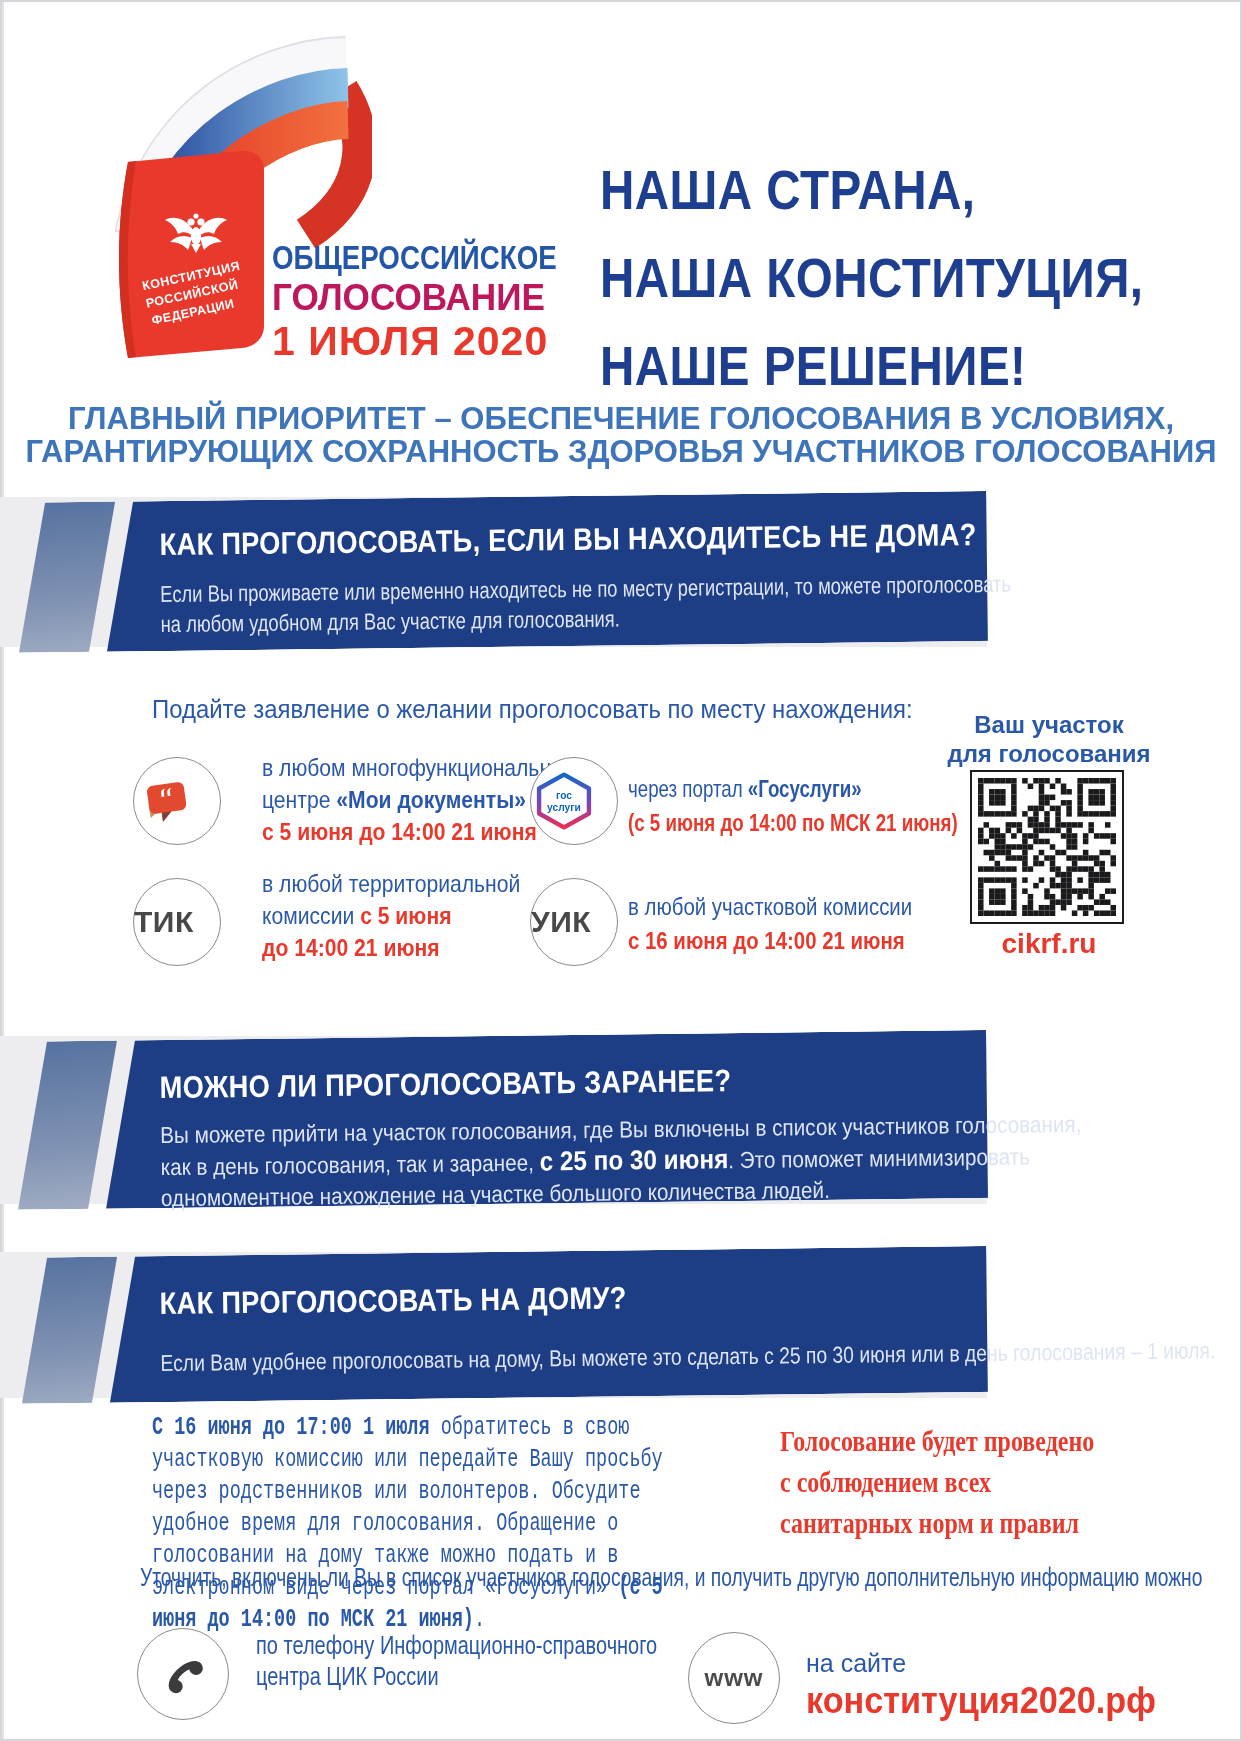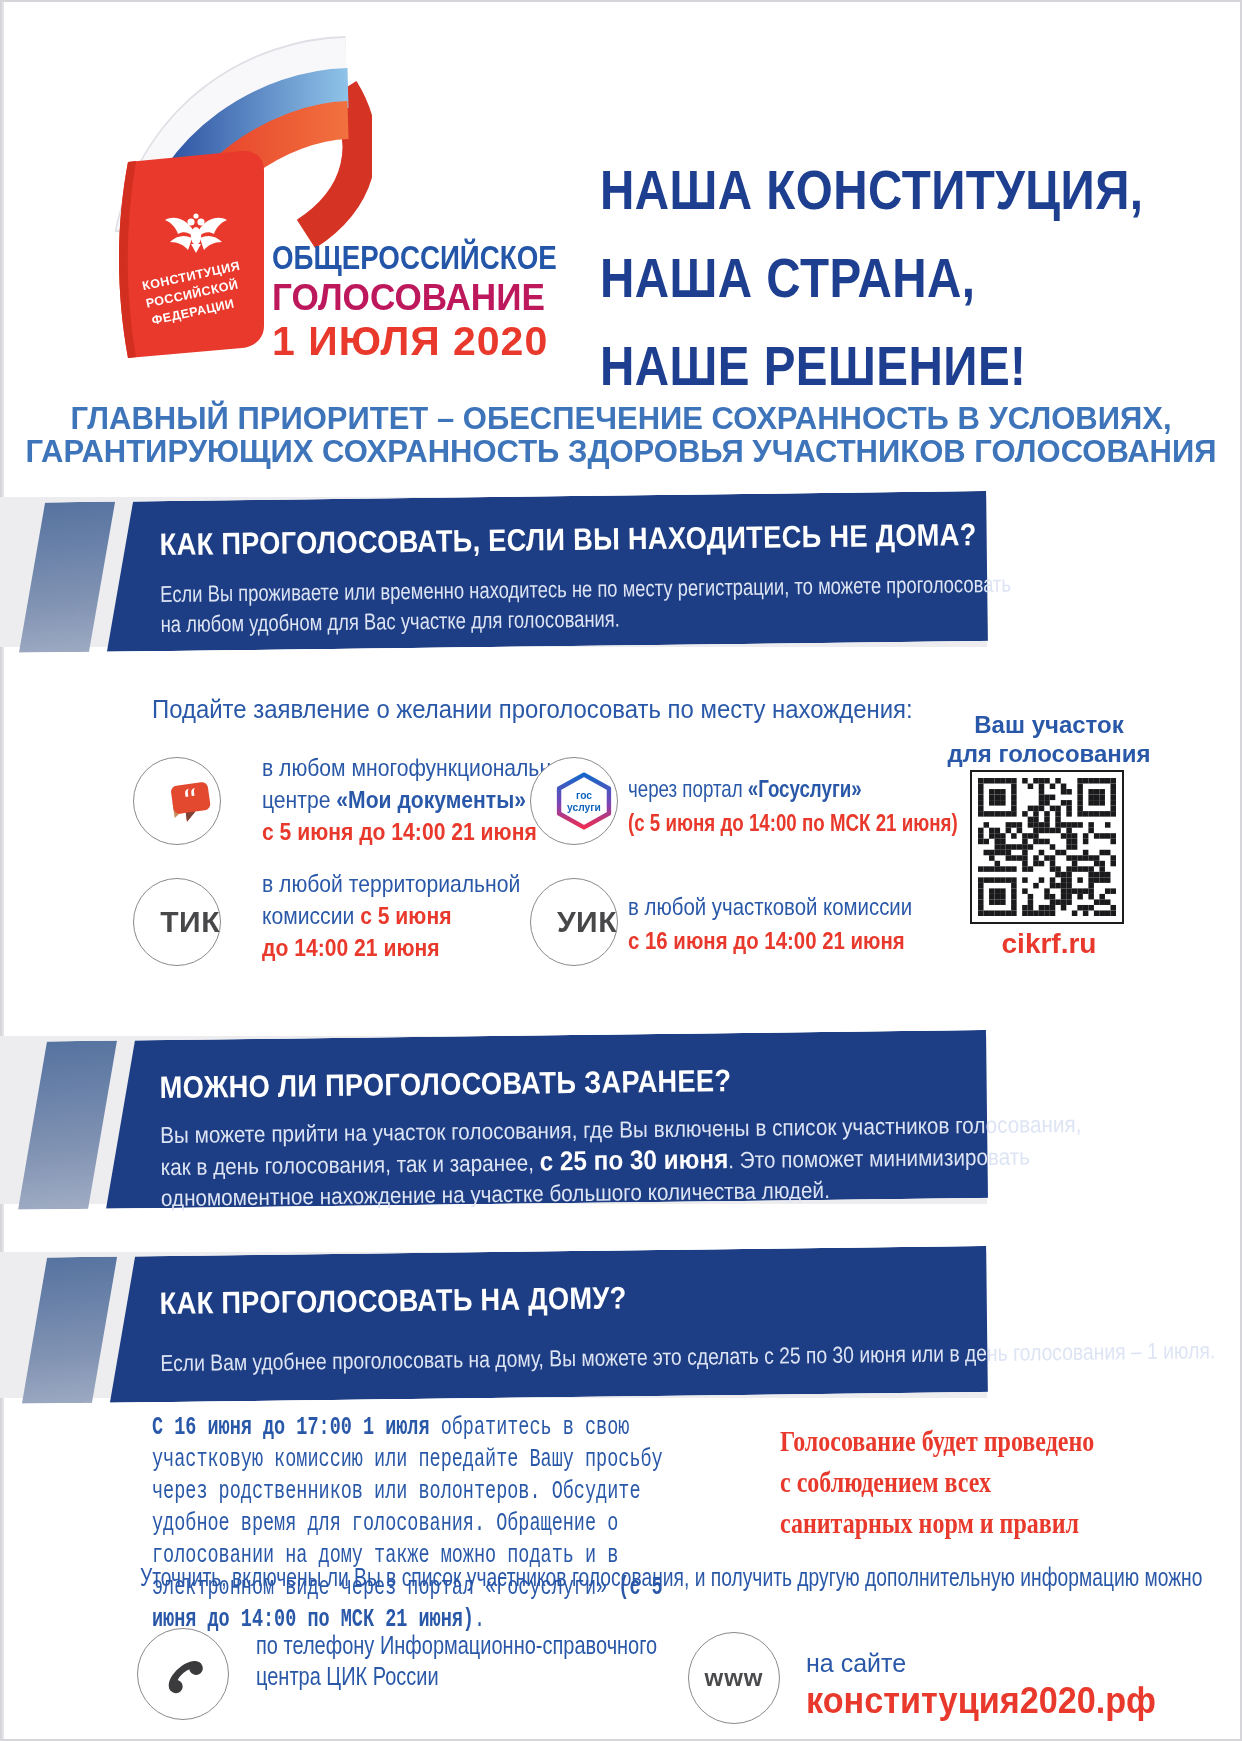--- a/index.html
+++ b/index.html
@@ -32,21 +32,21 @@
   .banner .bluebg{position:absolute;inset:0;background:#1d3d84;}
   .banner .redbg{position:absolute;inset:0;background:#e8392c;}
   .banner .btxt{position:absolute;left:160px;right:40px;top:0;color:#fff;}
   .btitle{font-size:31px;font-weight:700;letter-spacing:.3px;}
   .bbody{font-size:23px;line-height:30px;color:#dde4f4;}
   .bbody .big{font-size:27px;font-weight:700;color:#fff;}
 
   
   .lead{left:152px;top:694px;font-size:26px;color:#2a58a8;}
   .opt-circle{position:absolute;width:88px;height:88px;border:1.6px solid #8a8a8e;border-radius:50%;
-              display:flex;align-items:center;justify-content:flex-end;background:#fff;box-sizing:border-box;}
+              display:flex;align-items:center;justify-content:flex-start;background:#fff;box-sizing:border-box;}
   .badge{font-size:30px;font-weight:700;color:#48484a;letter-spacing:.5px;}
   .ol{font-size:24px;line-height:32px;white-space:nowrap;}
   .ol34{line-height:34px;}
   .qr-caption{left:944px;top:710px;width:210px;text-align:center;color:#2a58a8;
               font-weight:700;font-size:24px;line-height:29px;}
   .qr-box{left:970px;top:770px;border:2px solid #1c1c1e;background:#fff;padding:6px;line-height:0;}
   .qr-link{left:944px;top:928px;width:210px;text-align:center;font-size:28px;font-weight:700;color:#e8392c;}
 
   
   .para{left:152px;top:1412px;width:720px;font-family:Liberation Mono, monospace;}
@@ -108,27 +108,27 @@
     </g>
   </svg>
 
   <div class="abs logo-text">
     <div class="logo-l1"><span class="sx" style="transform:scaleX(.84)">ОБЩЕРОССИЙСКОЕ</span></div>
     <div class="logo-l2"><span class="sx" style="transform:scaleX(.95)">ГОЛОСОВАНИЕ</span></div>
     <div class="logo-l3"><span class="sx" style="transform:scaleX(1)">1 ИЮЛЯ 2020</span></div>
   </div>
 
   <div class="abs headline">
+    <div class="hl"><span class="sx" style="transform:scaleX(.85)">НАША СТРАНА,</span></div>
     <div class="hl"><span class="sx" style="transform:scaleX(.85)">НАША КОНСТИТУЦИЯ,</span></div>
-    <div class="hl"><span class="sx" style="transform:scaleX(.85)">НАША СТРАНА,</span></div>
     <div class="hl"><span class="sx" style="transform:scaleX(.85)">НАШЕ РЕШЕНИЕ!</span></div>
   </div>
 
   <div class="abs subtitle">
-    <div>ГЛАВНЫЙ ПРИОРИТЕТ – ОБЕСПЕЧЕНИЕ СОХРАННОСТЬ В УСЛОВИЯХ,</div>
+    <div>ГЛАВНЫЙ ПРИОРИТЕТ – ОБЕСПЕЧЕНИЕ ГОЛОСОВАНИЯ В УСЛОВИЯХ,</div>
     <div>ГАРАНТИРУЮЩИХ СОХРАННОСТЬ ЗДОРОВЬЯ УЧАСТНИКОВ ГОЛОСОВАНИЯ</div>
   </div>
 
   <div class="banner" style="top:497px;height:150px">
     <div class="gray"></div>
     <div class="rot">
       <div class="steel" style="clip-path:polygon(46px 0,116px 0,88px 100%,18px 100%)"></div>
       <div class="bluebg" style="clip-path:polygon(134px 0,1400px 0,1372px 100%,106px 100%)"></div>
       <div class="redbg" style="clip-path:polygon(1170px 0,1262px 0,1234px 100%,1142px 100%)"></div>
       <div class="btxt">

